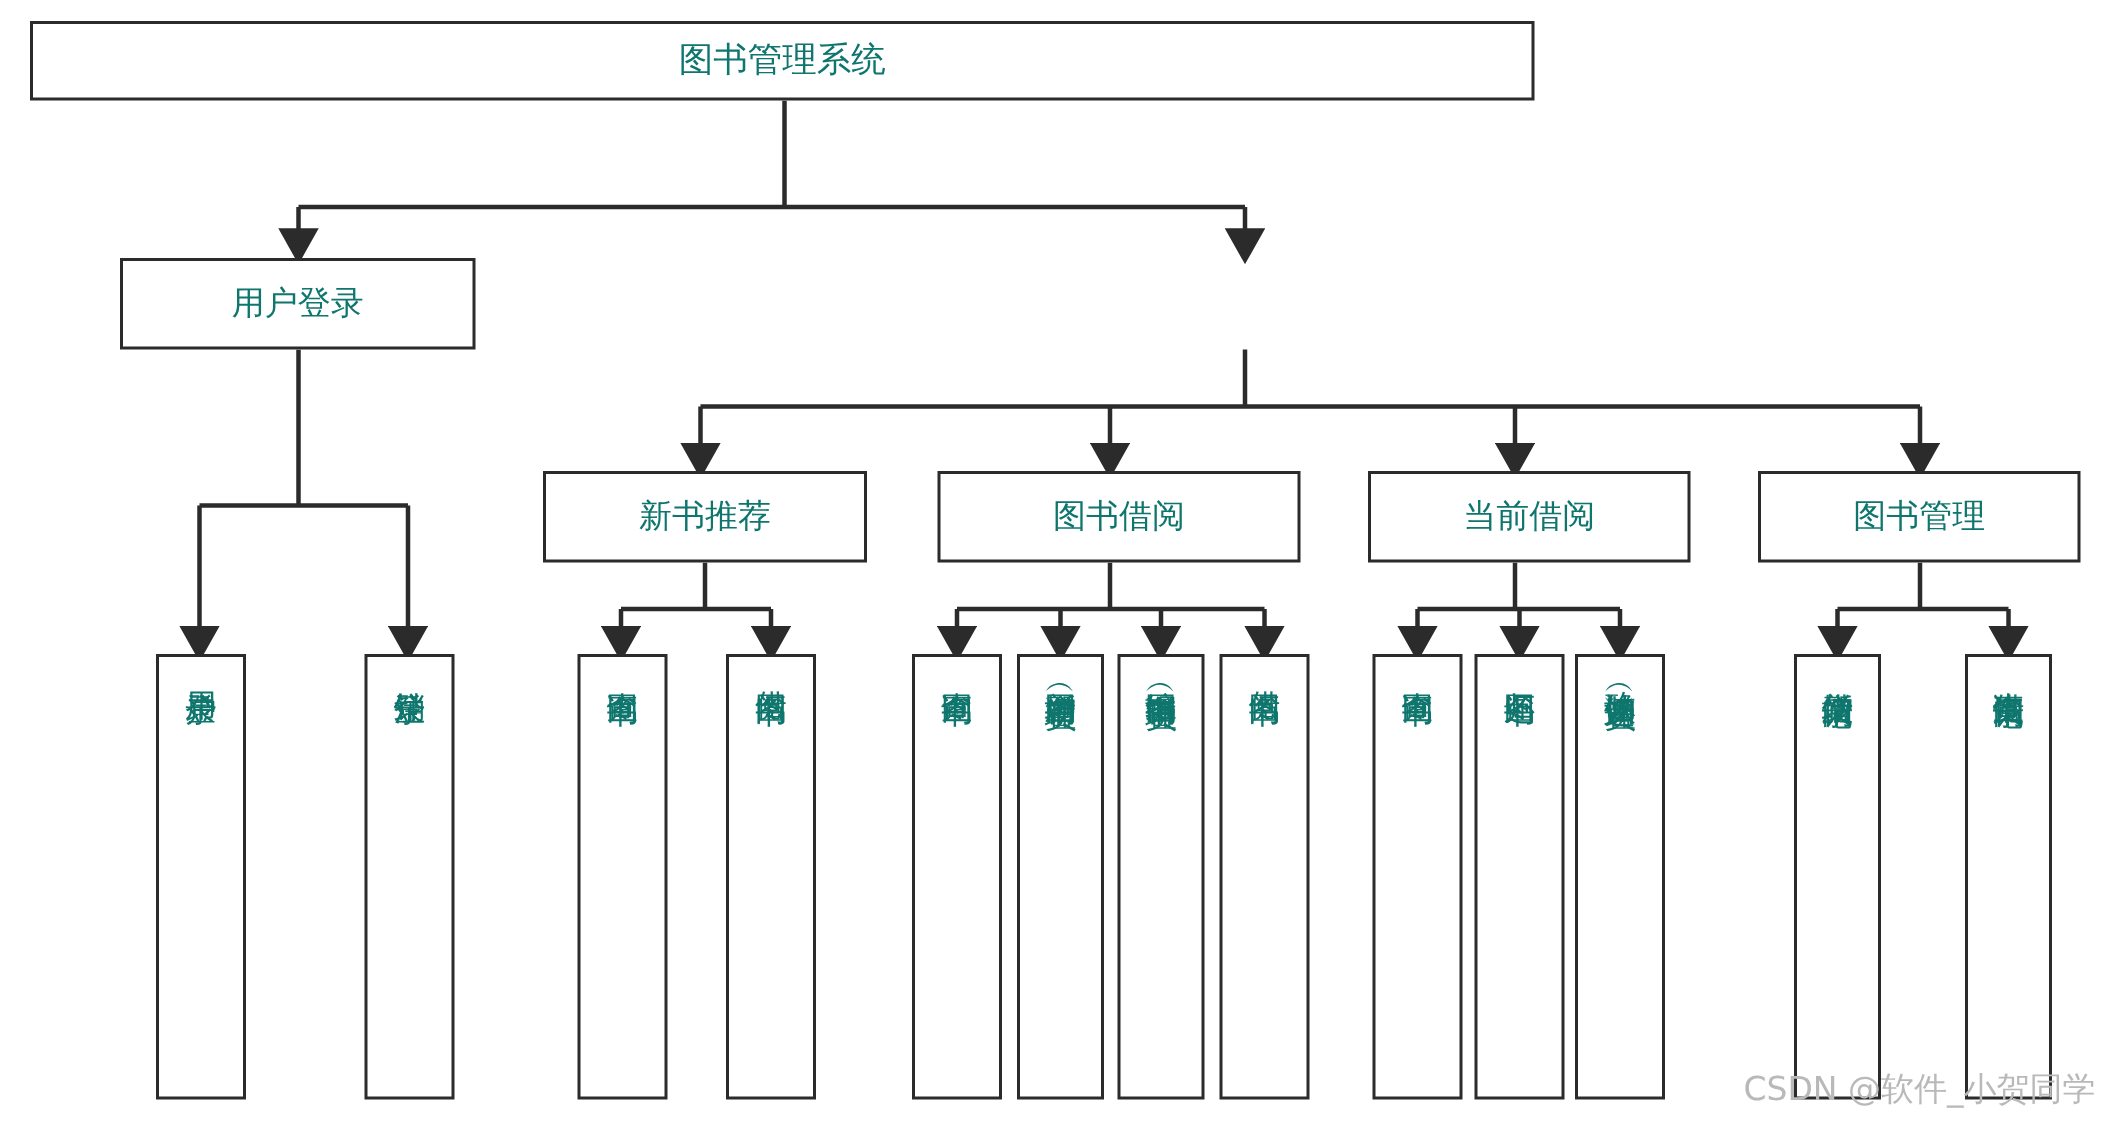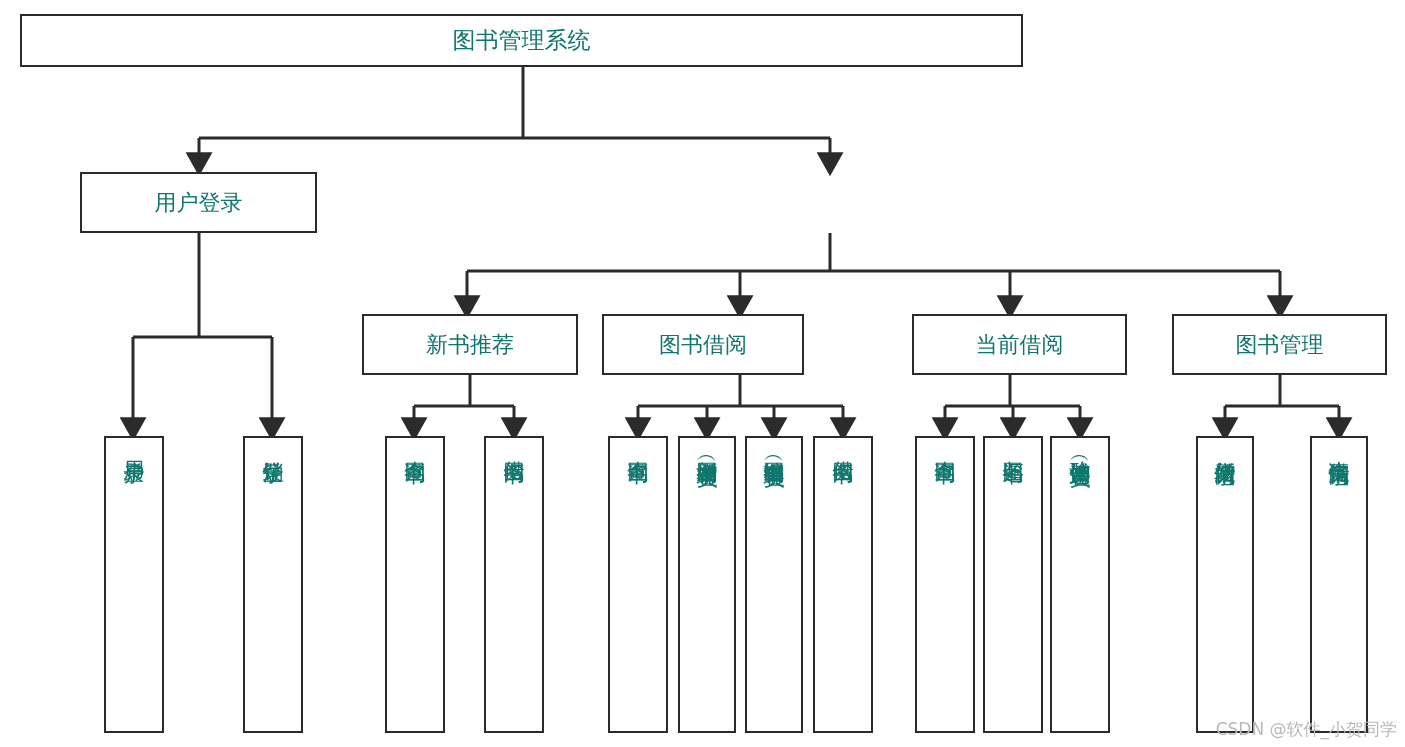--- a/index.html
+++ b/index.html
@@ -59,21 +59,21 @@
     text-orientation: upright;
     font-size: 21px;
     letter-spacing: 1px;
     line-height: 1.05;
     white-space: nowrap;
   }
   .watermark {
     position: absolute;
     right: 8px;
     bottom: 6px;
-    font-size: 17px;
+    font-size: 22px;
     color: #b9b9b9;
     white-space: nowrap;
     z-index: 5;
     text-align: center;
   }
 </style>
 </head>
 <body>
 
 <div id="canvas">
@@ -132,21 +132,21 @@
     <span class="label">图书管理系统</span>
   </div>
 
   <div class="node horiz" style="left:80px; top:172px; width:237px; height:61px;">
     <span class="label">用户登录</span>
   </div>
 
   <div class="node horiz" style="left:362px; top:314px; width:216px; height:61px;align-items:center;">
     <span class="label">新书推荐</span>
   </div>
-  <div class="node horiz" style="left:602px; top:314px; width:202px; height:61px;">
+  <div class="node horiz" style="left:625px; top:314px; width:242px; height:61px;">
     <span class="label">图书借阅</span>
   </div>
   <div class="node horiz" style="left:912px; top:314px; width:215px; height:61px;">
     <span class="label">当前借阅</span>
   </div>
   <div class="node horiz" style="left:1172px; top:314px; width:215px; height:61px;">
     <span class="label">图书管理</span>
   </div>
 
   <div class="node vert" style="left:104px; top:436px; width:60px; height:297px;">

